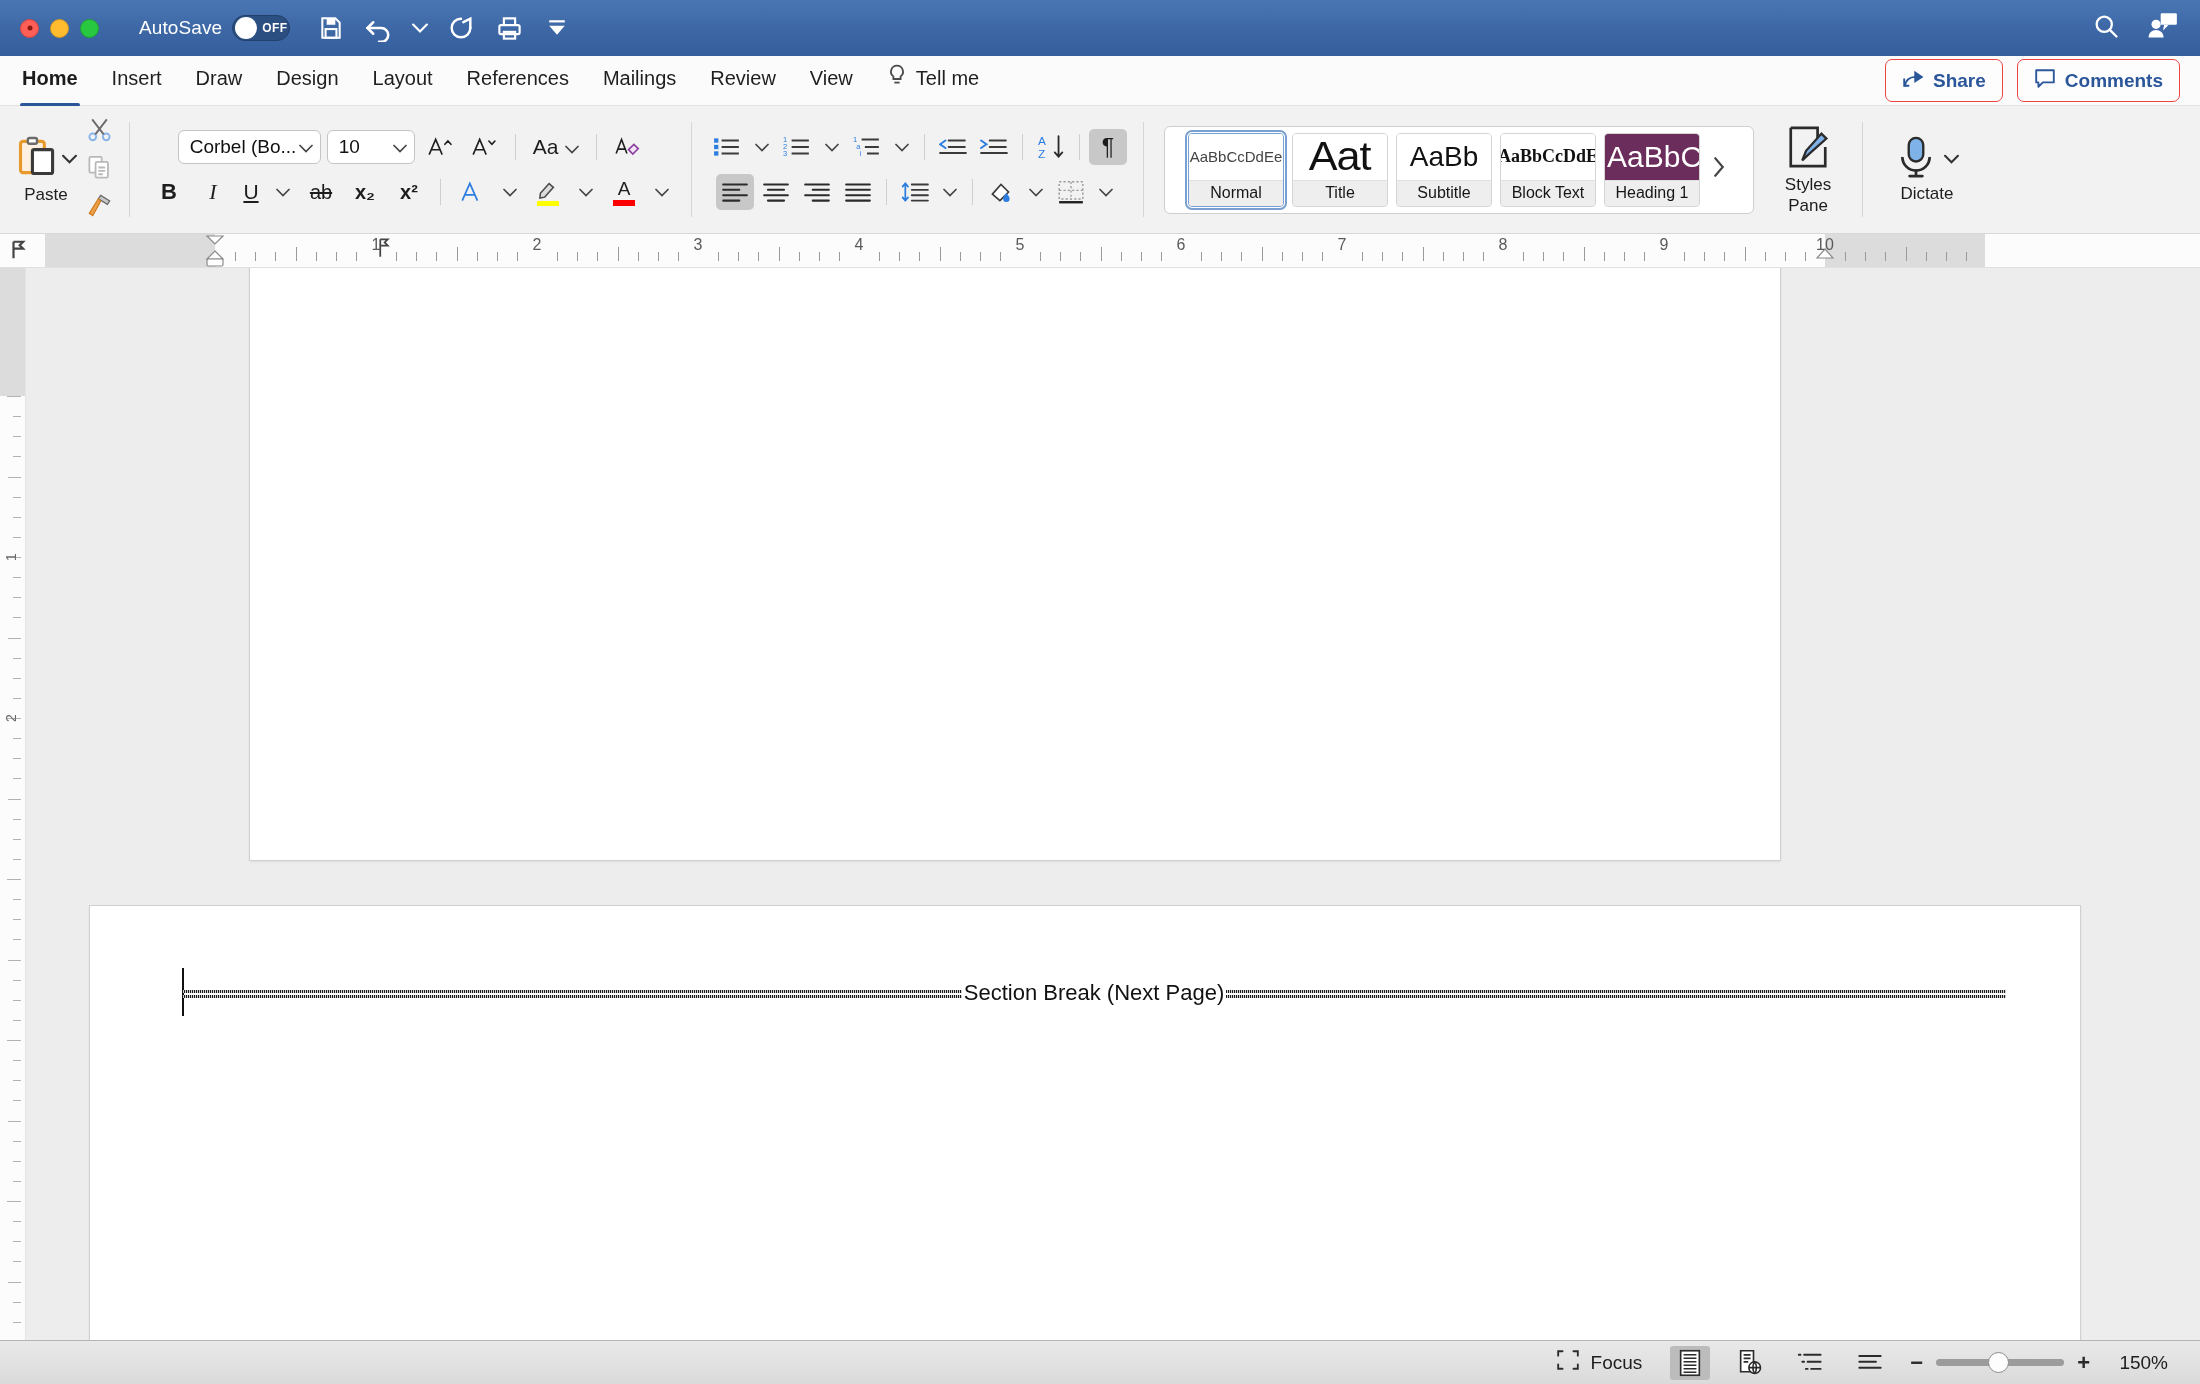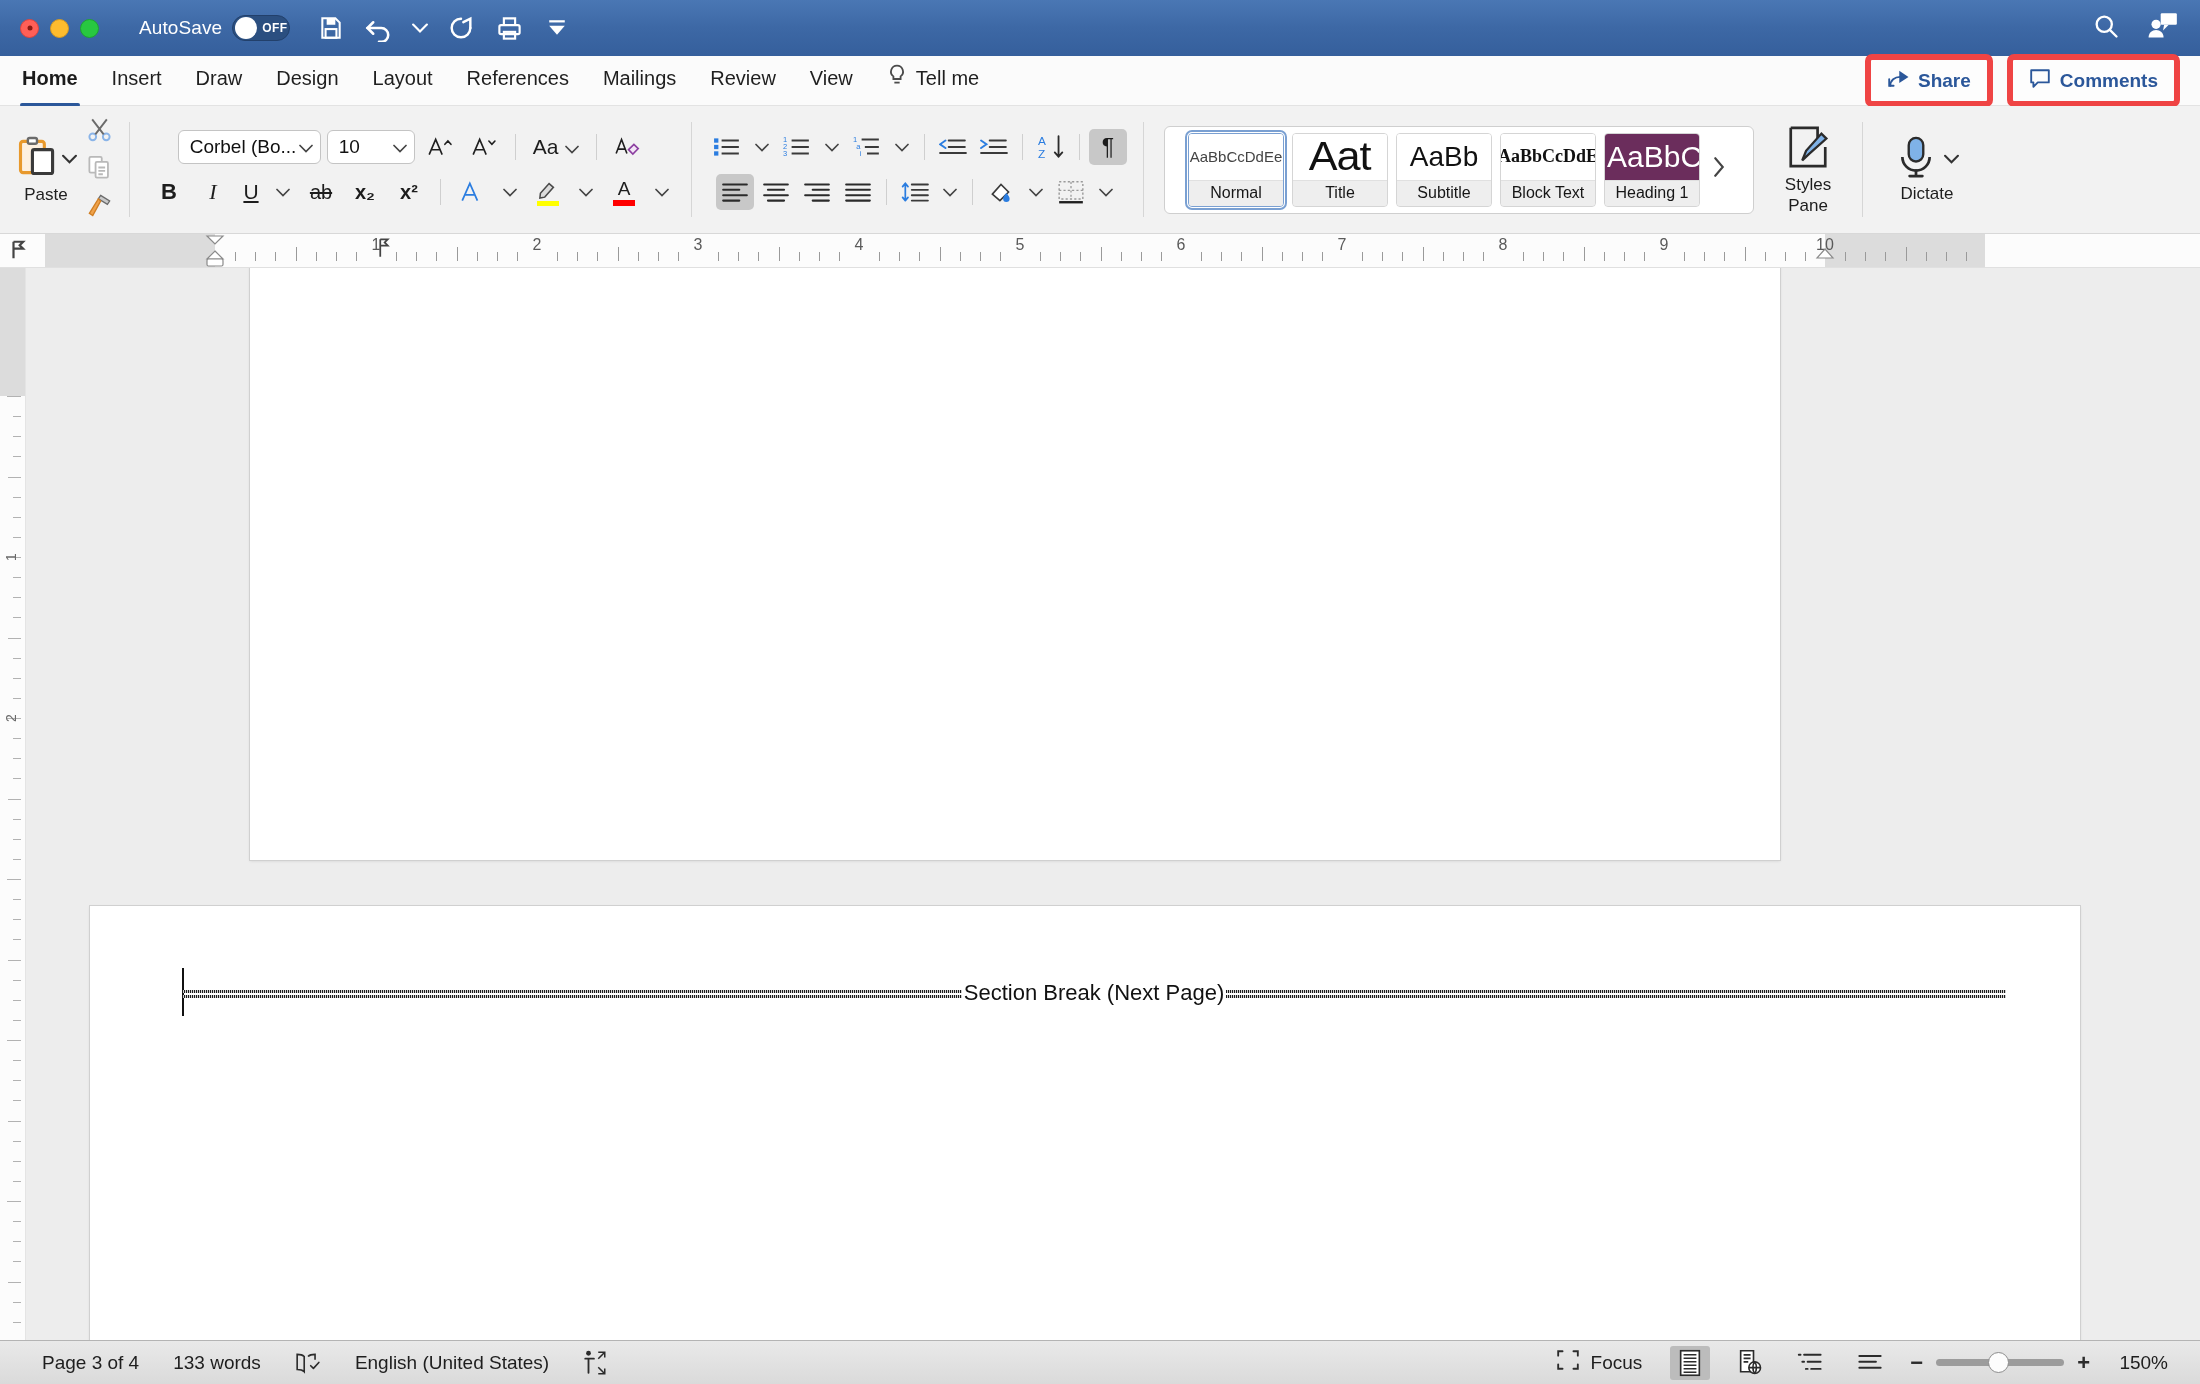--- a/index.html
+++ b/index.html
@@ -60,21 +60,21 @@
   .tab:first-child { margin-left: 22px; }
   .tab.active { font-weight: bold; color:#1b1b1b; }
   .tab.active::after {
     content:""; position:absolute; left:-2px; right:-2px; bottom:-13px;
     height:4px; background:#2b579a; border-radius:2px;
   }
   .tellme { display:flex; align-items:center; gap:9px; }
   .tabbar-right { margin-left:auto; display:flex; align-items:center; gap:14px; margin-right:20px; }
   .pillbtn {
     display:flex; align-items:center; gap:9px;
-    border:6px solid #ef4444; border-radius:7px; background:#fdfdfd;
+    border:1px solid #ef4444; border-radius:7px; background:#fdfdfd;
     padding: 8px 16px; color:#2b579a; font-weight:bold; font-size:19px;
   }
 
   
   .ribbon {
     height: 128px; flex:0 0 128px; background:#f2f2f2;
     border-bottom:1px solid #d8d8d8; display:flex; align-items:stretch; position:relative;
   }
   .grp { display:flex; align-items:center; padding: 0 10px; position:relative; }
   .sep { width:1px; background:#d6d6d6; margin: 16px 6px; align-self:stretch; }
@@ -857,40 +857,20 @@
           <div class="cursor-bar"></div>
           <div class="dbl-line"></div>
           <div class="sec-break-text">Section Break (Next Page)</div>
           <div class="dbl-line"></div>
         </div>
       </div>
     </div>
   </div>
 
   <div class="status">
-    <div class="st-left">
-      <div class="st-item">Page 3 of 4</div>
-      <div class="st-item">133 words</div>
-      <div class="st-item">
-        <svg width="26" height="24" viewBox="0 0 24 22" fill="none" stroke="#2b2b2b" stroke-width="1.5">
-          <path d="M2 3c3.5 0 5.5 1 6.5 2v14c-1-1-3-2-6.5-2z"></path>
-          <path d="M12 5c1-1 3-2 6.5-2v5"></path>
-          <path d="M14.5 13.5l2.5 2.5 5-5.5" stroke-linecap="round" stroke-linejoin="round"></path>
-        </svg>
-      </div>
-      <div class="st-item">English (United States)</div>
-      <div class="st-item">
-        <svg width="24" height="26" viewBox="0 0 22 24" fill="none" stroke="#2b2b2b" stroke-width="1.7">
-          <circle cx="5" cy="3" r="2.2" fill="#2b2b2b" stroke="none"></circle>
-          <path d="M2 8h8M5 8v13" stroke-linecap="round"></path>
-          <path d="M14 2h6v5M20 2l-6 6" stroke-width="1.4"></path>
-          <path d="M14 22h6v-5M20 22l-6-6" stroke-width="1.4"></path>
-        </svg>
-      </div>
-    </div>
 
     <div class="st-right">
       <div class="st-item" style="gap:11px;margin-right:8px;">
         <span>
           <svg width="24" height="22" viewBox="0 0 22 20" fill="none" stroke="#2b2b2b" stroke-width="1.7" stroke-linecap="round">
             <path d="M2 6V2h4M16 2h4v4M20 14v4h-4M6 18H2v-4"></path>
           </svg>
         </span>
         <span>Focus</span>
       </div>

